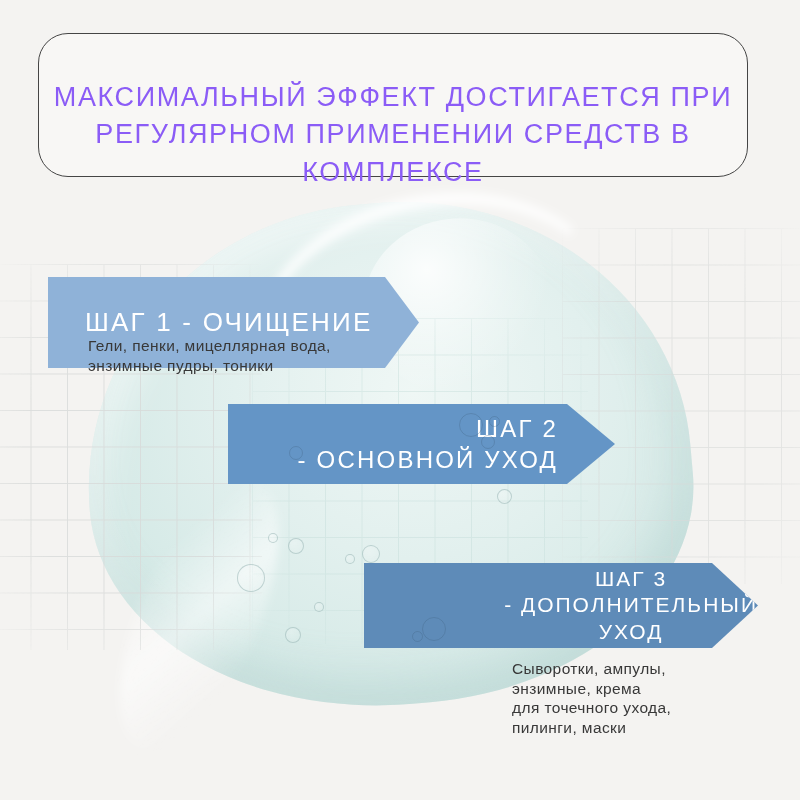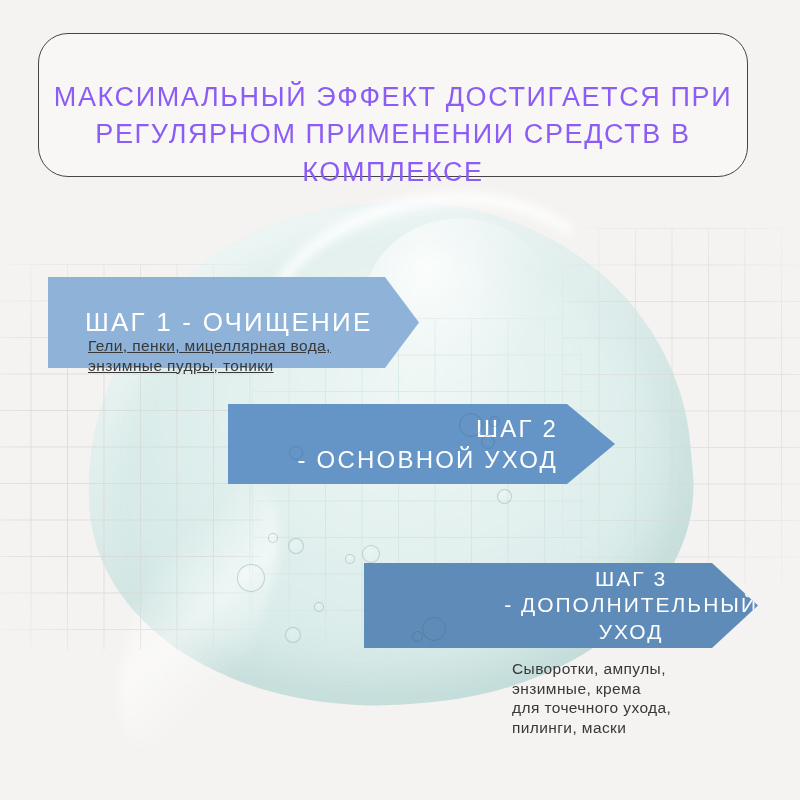--- a/index.html
+++ b/index.html
@@ -77,21 +77,21 @@
     clip-path:polygon(0 0,calc(100% - 48px) 0,100% 50%,calc(100% - 48px) 100%,0 100%);margin-left:32px;}
   .arrow-2 .arrow-label{padding-right:57px;font-size:24px;letter-spacing:2.2px;line-height:1.3;text-align:right;}
   .arrow-3{left:364px;top:563px;width:394px;height:85px;justify-content:flex-end;
     clip-path:polygon(0 0,calc(100% - 46px) 0,100% 50%,calc(100% - 46px) 100%,0 100%);}
   .arrow-3 .arrow-label{padding-left:42px;font-size:21px;letter-spacing:2px;line-height:1.25;text-align:center;}
   
   .desc{
     position:absolute;font-size:15.5px;line-height:1.27;letter-spacing:.4px;
     color:#383838;white-space:pre-line;z-index:6;
   }
-  .desc-1{left:88px;top:336px;text-decoration:underline;}
+  .desc-1{left:88px;top:336px;}
   .desc-2{left:331px;top:494px;}
   .desc-3{left:512px;top:659px;}
 </style>
 </head>
 <body>
 
 <div class="canvas">
 
   <div class="blob">
     <div class="blob-arc"></div>

